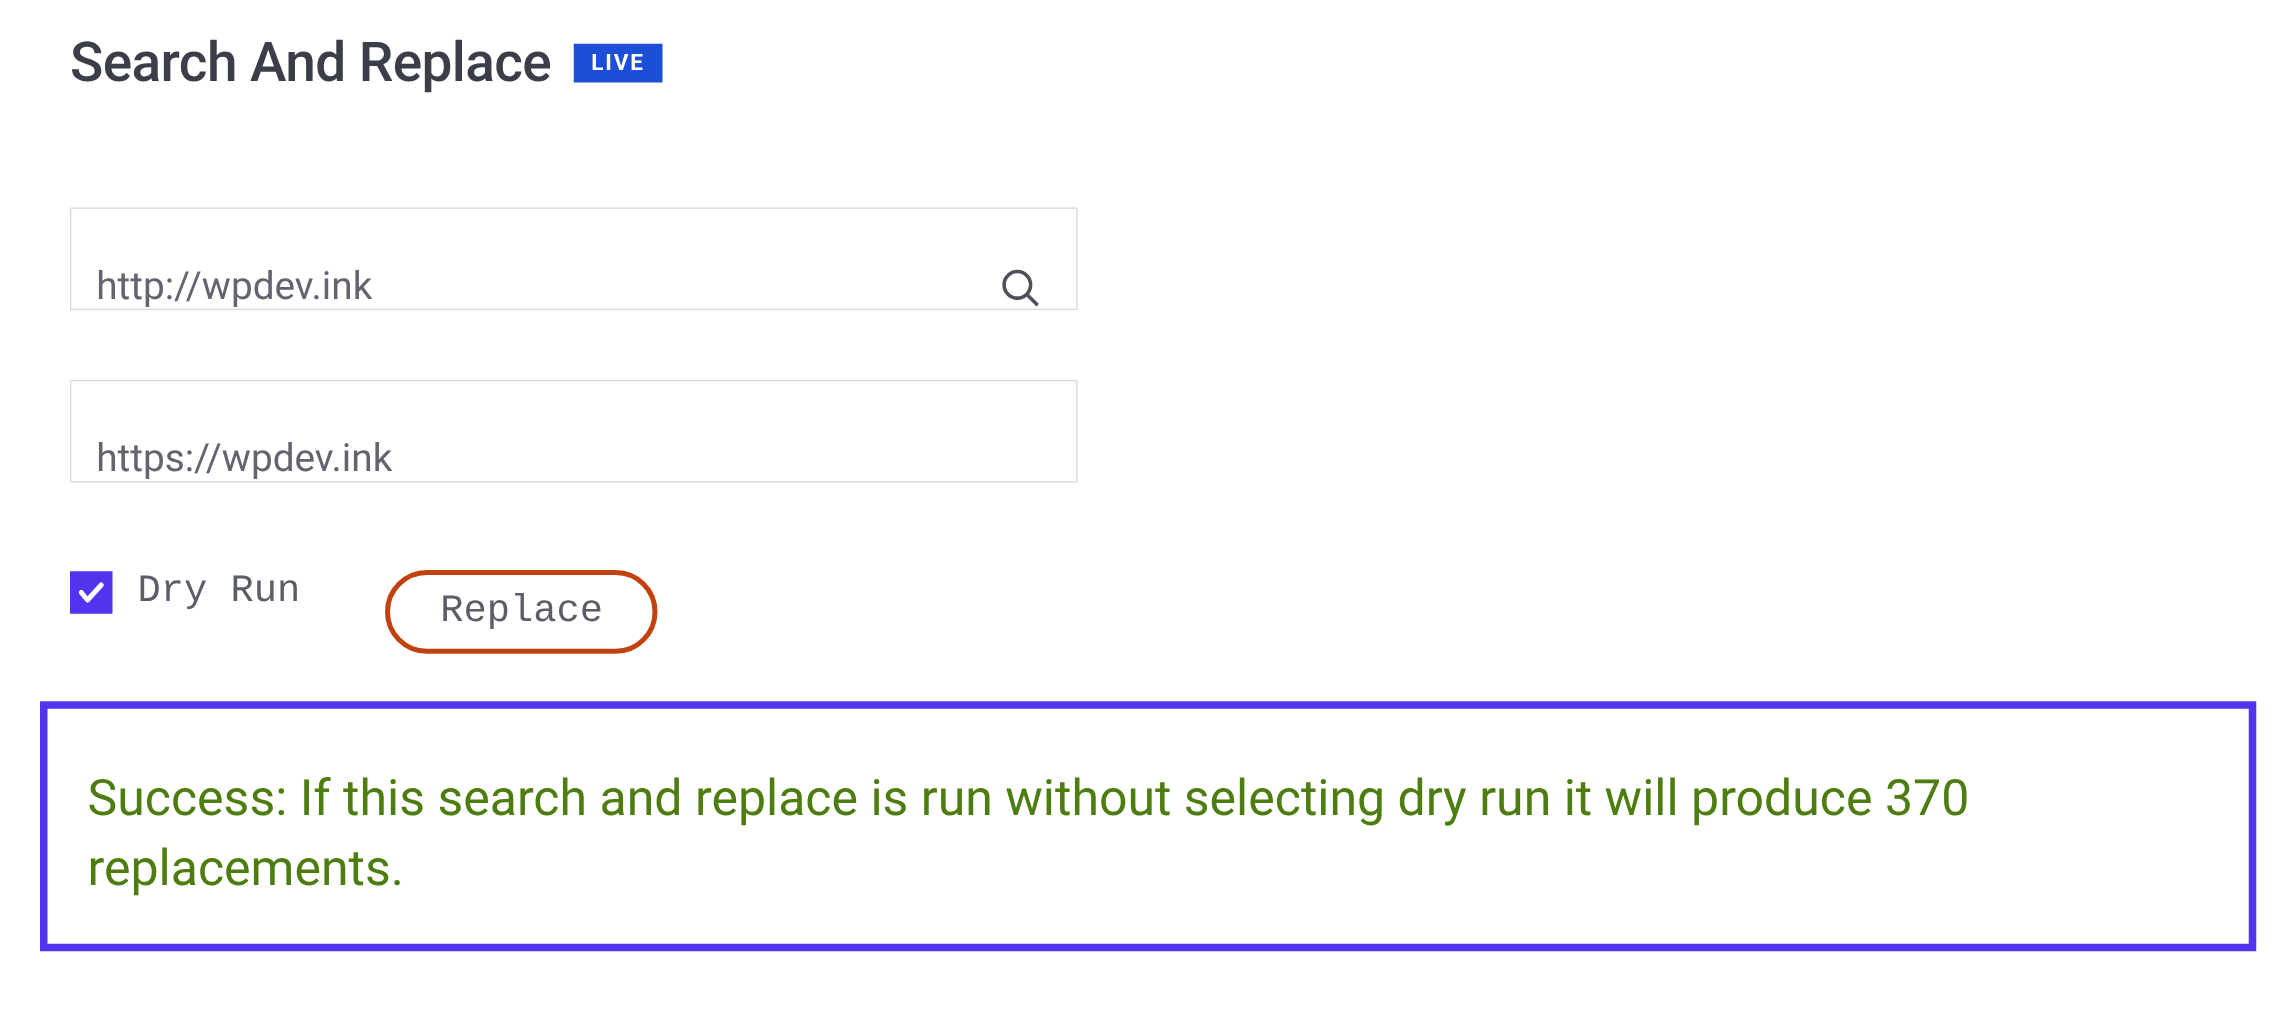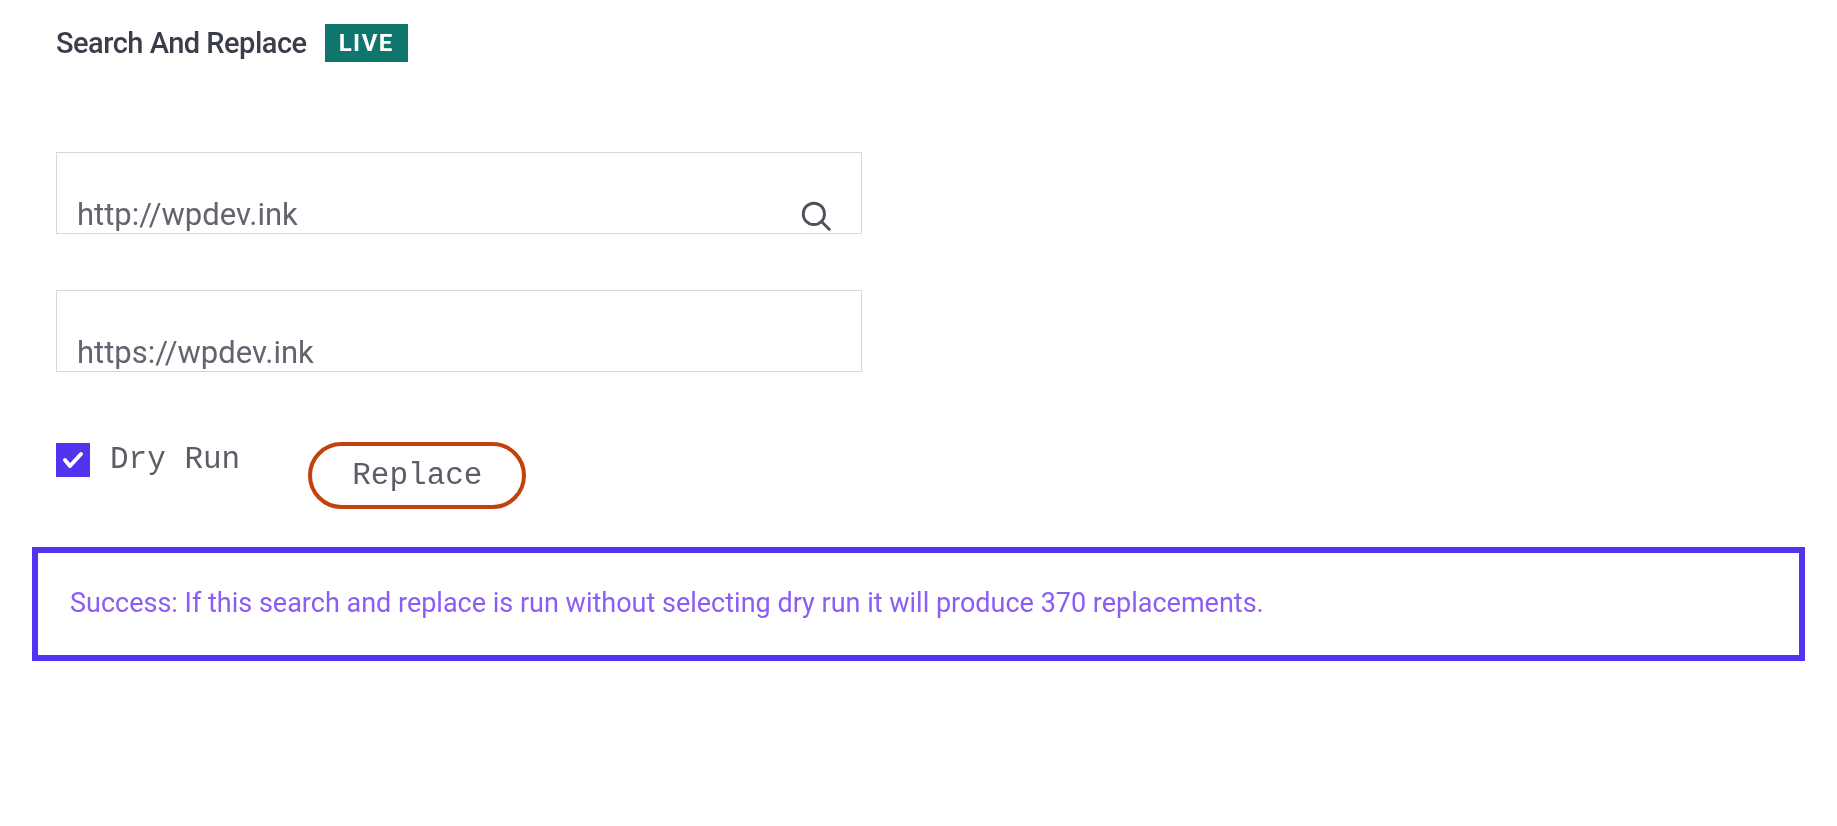--- a/index.html
+++ b/index.html
@@ -9,29 +9,29 @@
     padding: 24px 56px;
     color: #3b3d49;
   }
   .header {
     display: flex;
     align-items: center;
     gap: 18px;
     margin-bottom: 90px;
   }
   .title {
-    font-size: 29px;
+    font-size: 44px;
     font-weight: 500;
     color: #3b3d49;
     letter-spacing: -0.5px;
   }
   .badge {
-    background: #0f766e;
+    background: #1d4ed8;
     color: #ffffff;
-    font-size: 24px;
+    font-size: 18px;
     font-weight: 700;
     letter-spacing: 1.5px;
     padding: 5px 14px;
   }
   .field-row {
     display: flex;
     align-items: flex-end;
     border: 1px solid #d7d7dc;
     width: 806px;
     height: 82px;
@@ -95,23 +95,24 @@
     margin-left: 32px;
   }
   .status-box {
     border: 6px solid #5333ed;
     padding: 32px 32px;
     margin-top: 4px;
     margin-left: -24px;
     margin-right: -24px;
   }
   .status-text {
-    font-size: 27px;
-    color: #8b5cf6;
+    font-size: 40px;
+    color: #4d7c0f;
     line-height: 1.4;
+    margin-top: 12px;
   }
 </style>
 </head>
 <body>
 
 <div class="header">
   <h1 class="title">Search And Replace</h1>
   <span class="badge">LIVE</span>
 </div>
 

